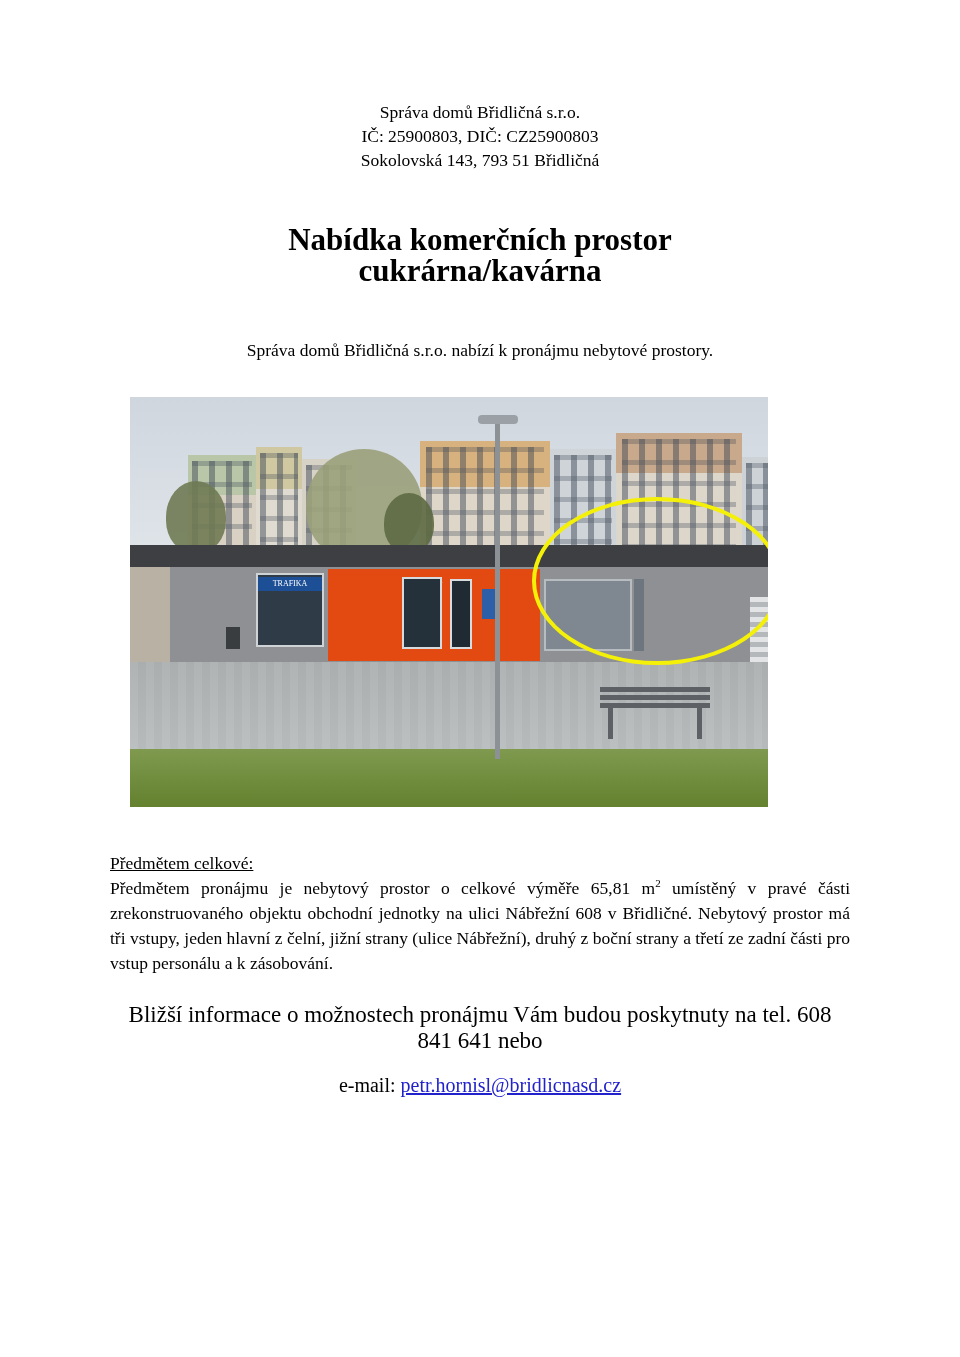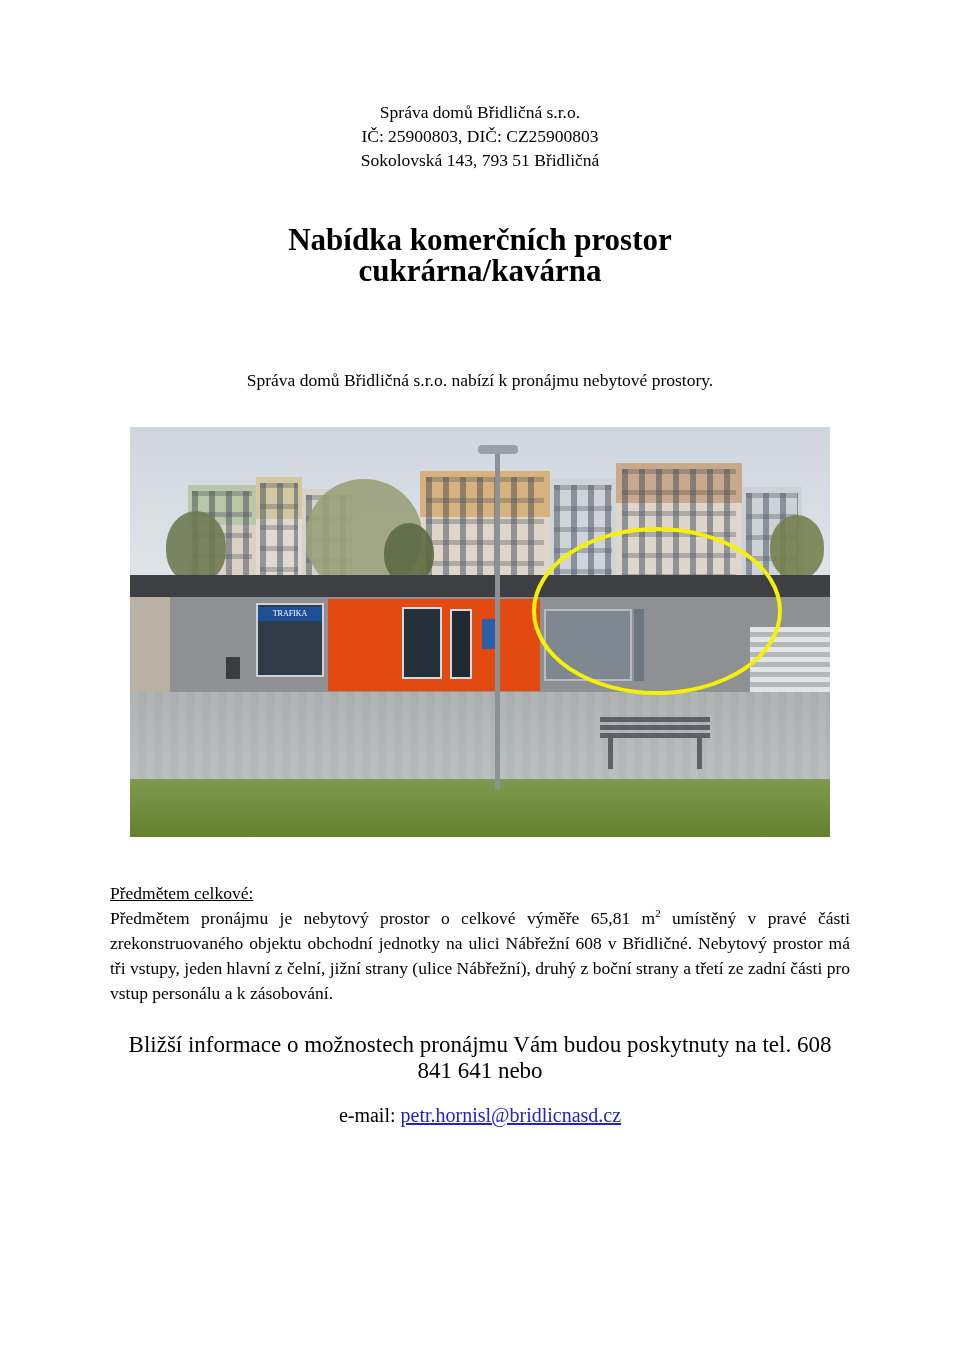--- a/index.html
+++ b/index.html
@@ -34,37 +34,37 @@
   }
   
   .title {
     text-align: center;
     font-weight: bold;
     font-size: 31px;
     line-height: 1.0;
     margin: 0;
   }
   .title-line1 { }
-  .title-line2 { margin-bottom: 84px; }
+  .title-line2 { margin-bottom: 54px; }
 
   
   .intro {
     text-align: center;
     font-size: 17.5px;
     margin: 0 0 36px 0;
   }
 
   
   .photo-wrap {
     width: 700px;
     margin: 0 auto 46px auto;
   }
   .photo {
     position: relative;
-    width: 700px;
+    width: 638px;
     height: 410px;
     overflow: hidden;
     background: #ef4444;
   }
   
   .sky {
     position: absolute; left: 0; top: 0; width: 100%; height: 152px;
     background: linear-gradient(#cfd6de, #dfe4e9);
   }
   

